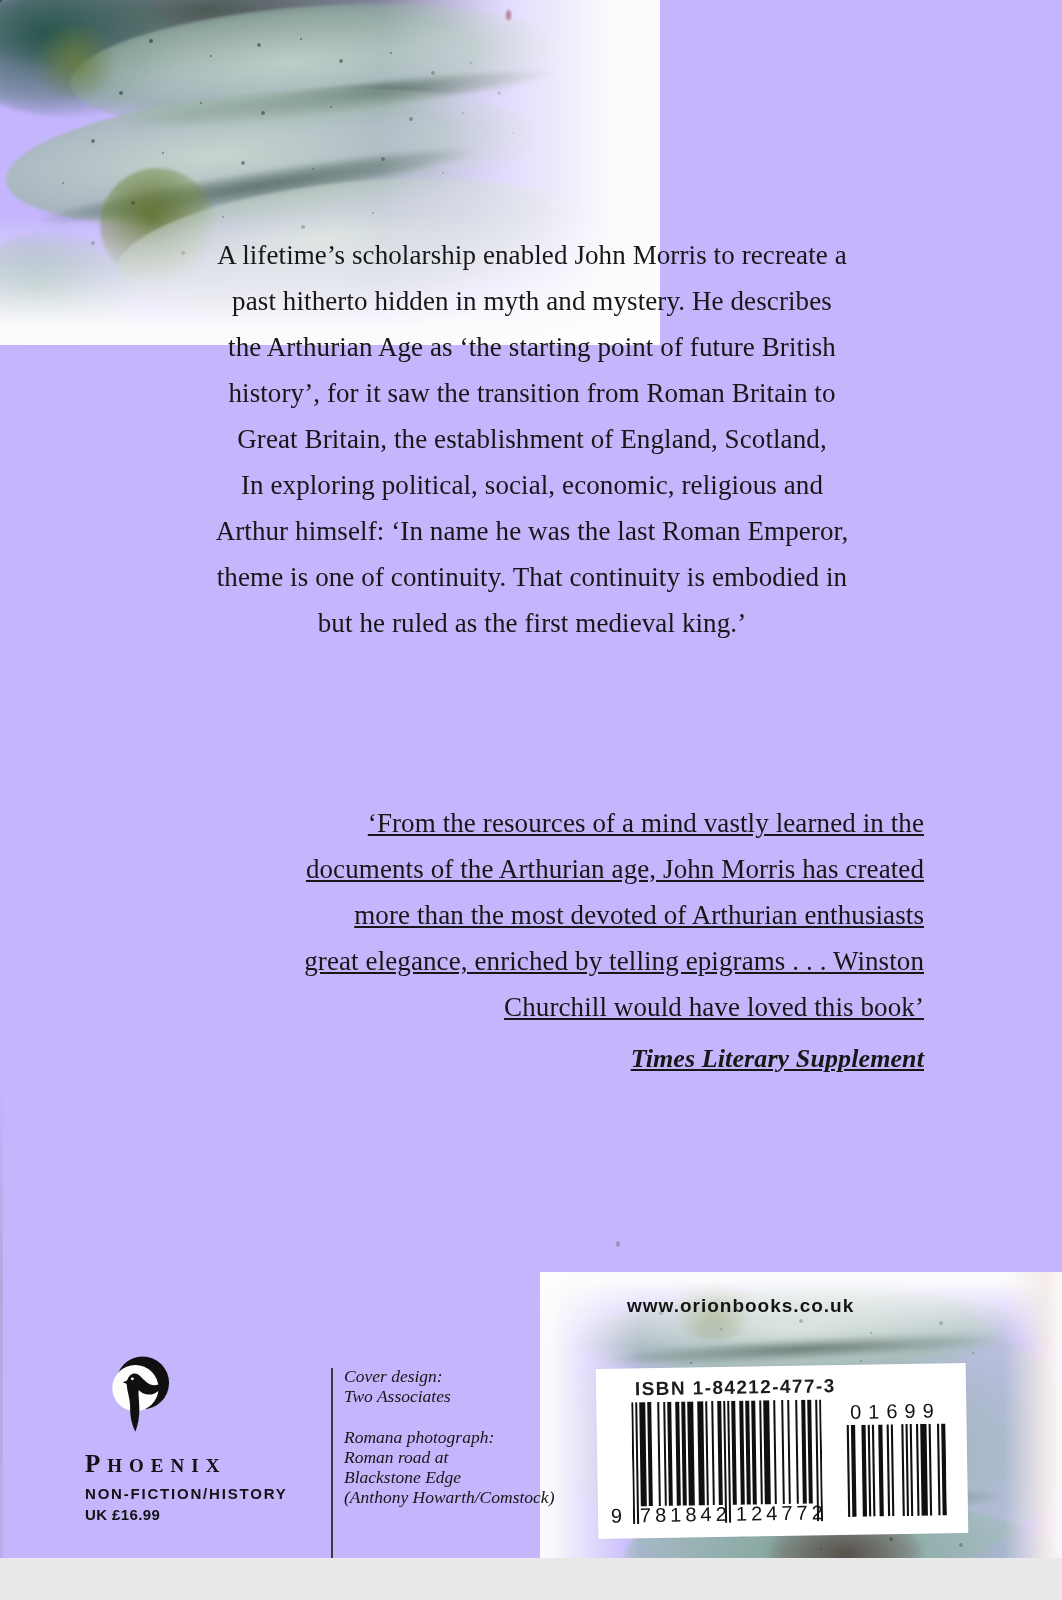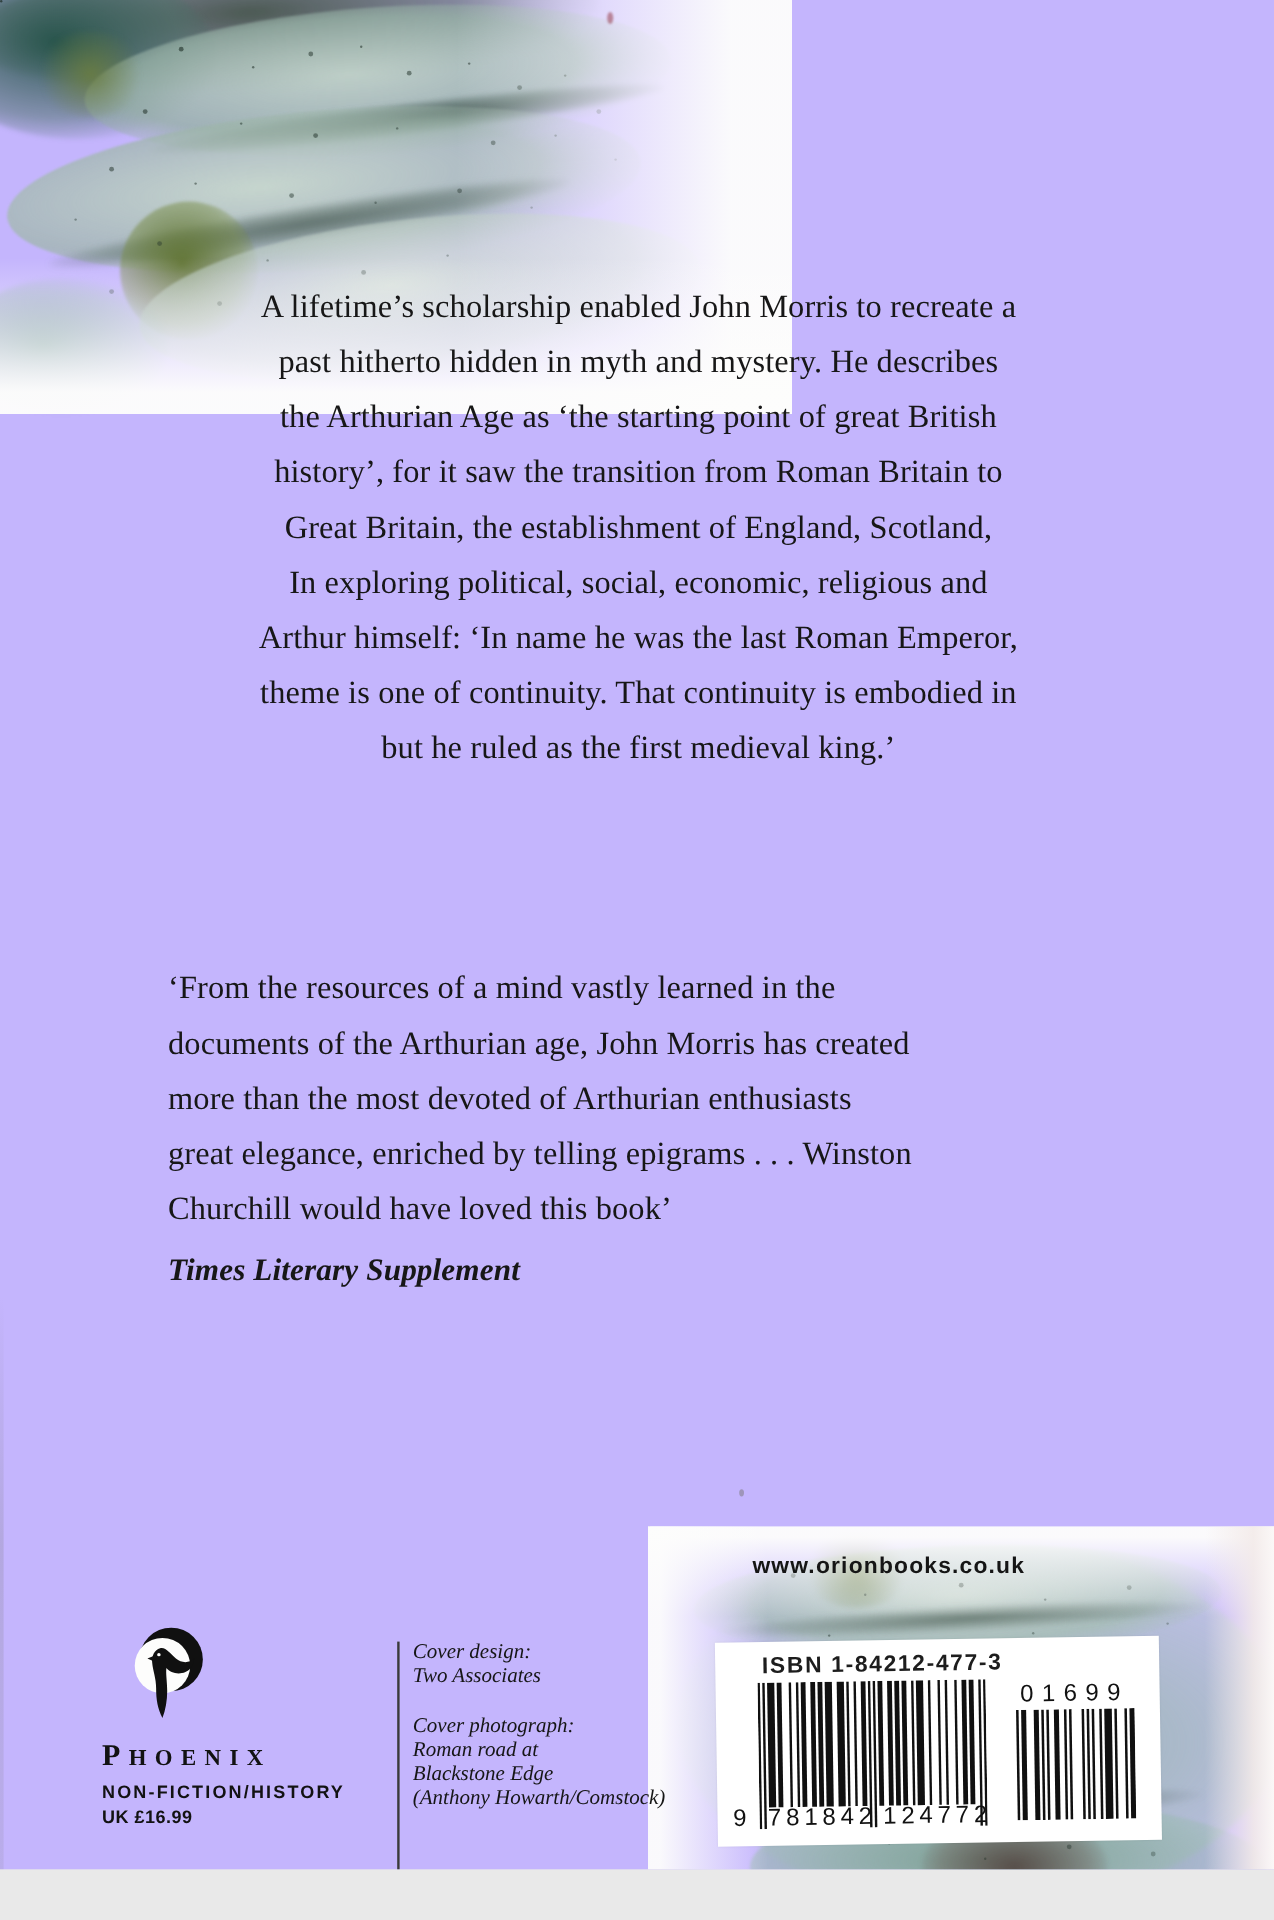--- a/index.html
+++ b/index.html
@@ -93,22 +93,22 @@
     background:linear-gradient(to bottom, rgba(255,255,255,0), rgba(138,132,125,.22));}
   .scan-left{position:absolute; left:0; top:1080px; width:3px; height:520px;
     background:linear-gradient(to bottom, rgba(120,120,120,0), rgba(120,120,120,.22) 40%, rgba(120,120,120,.12));}
   .speck-red{position:absolute; left:506px; top:10px; width:5px; height:10px; border-radius:50%;
     background:rgba(150,60,72,.55); filter:blur(.8px);}
   .speck-gray{position:absolute; left:616px; top:1241px; width:4px; height:6px; border-radius:50%;
     background:rgba(120,118,118,.5); filter:blur(.6px);}
   
   .blurb{position:absolute; left:140px; top:232px; width:784px; text-align:center;
     font-size:27px; line-height:46px; letter-spacing:.1px; color:#171717; z-index:2;}
-  .review{position:absolute; left:140px; top:800px; width:784px; text-align:left;
-    font-size:27px; line-height:46px; letter-spacing:.1px; color:#171717; z-index:2;}
+  .review{position:absolute; left:140px; top:800px; width:784px; text-align:right;
+    font-size:27px; line-height:46px; letter-spacing:.1px; color:#171717; z-index:2;text-decoration:underline;}
   .bline em{font-style:italic;}
   .attr{font-style:italic; font-weight:600; font-size:26px; margin-top:6px;}
   
   .imprint{position:absolute; left:85px; top:1354px; width:220px; z-index:2;}
   .imprint svg{display:block; margin-left:22px;}
   .imprint-name{margin-top:8px; font-family:"Liberation Serif", serif; font-weight:700;
     font-size:19px; letter-spacing:7px; color:#121212;}
   .imprint-name .cap{font-size:25px;}
   .imprint-cat{margin-top:7px; font-family:"Liberation Sans", sans-serif; font-weight:700;
     font-size:15px; letter-spacing:1.8px; color:#121212;}
@@ -174,21 +174,21 @@
   </div>
 
   <div class="scan-bottom"></div>
   <div class="scan-left"></div>
   <div class="speck-red"></div>
   <div class="speck-gray"></div>
 
   <section class="blurb">
     <div class="bline">A lifetime’s scholarship enabled John Morris to recreate a</div>
     <div class="bline">past hitherto hidden in myth and mystery. He describes</div>
-    <div class="bline">the Arthurian Age as ‘the starting point of great British</div>
+    <div class="bline">the Arthurian Age as ‘the starting point of future British</div>
     <div class="bline">history’, for it saw the transition from Roman Britain to</div>
     <div class="bline">Great Britain, the establishment of England, Scotland,</div>
     <div class="bline">In exploring political, social, economic, religious and</div>
     <div class="bline">Arthur himself: ‘In name he was the last Roman Emperor,</div>
     <div class="bline">theme is one of continuity. That continuity is embodied in</div>
     <div class="bline">but he ruled as the first medieval king.’</div>
   </section>
 
   <section class="review">
     <div class="bline">‘From the resources of a mind vastly learned in the</div>
@@ -210,21 +210,21 @@
     <div class="imprint-name"><span class="cap">P</span><span>HOENIX</span></div>
     <div class="imprint-cat">NON-FICTION/HISTORY</div>
     <div class="imprint-price">UK £16.99</div>
   </div>
 
   <div class="credits-divider"></div>
   <div class="credits">
     <div>Cover design:</div>
     <div>Two Associates</div>
     <div class="gap"></div>
-    <div>Cover photograph:</div>
+    <div>Romana photograph:</div>
     <div>Roman road at</div>
     <div>Blackstone Edge</div>
     <div>(Anthony Howarth/Comstock)</div>
   </div>
 
   <div class="website">www.orionbooks.co.uk</div>
 
   <div class="barcode-box">
     <div class="isbn">ISBN 1-84212-477-3</div>
     <div class="ean-main" id="ean13"><svg width="190" height="122" xmlns="http://www.w3.org/2000/svg" fill="#101010">

